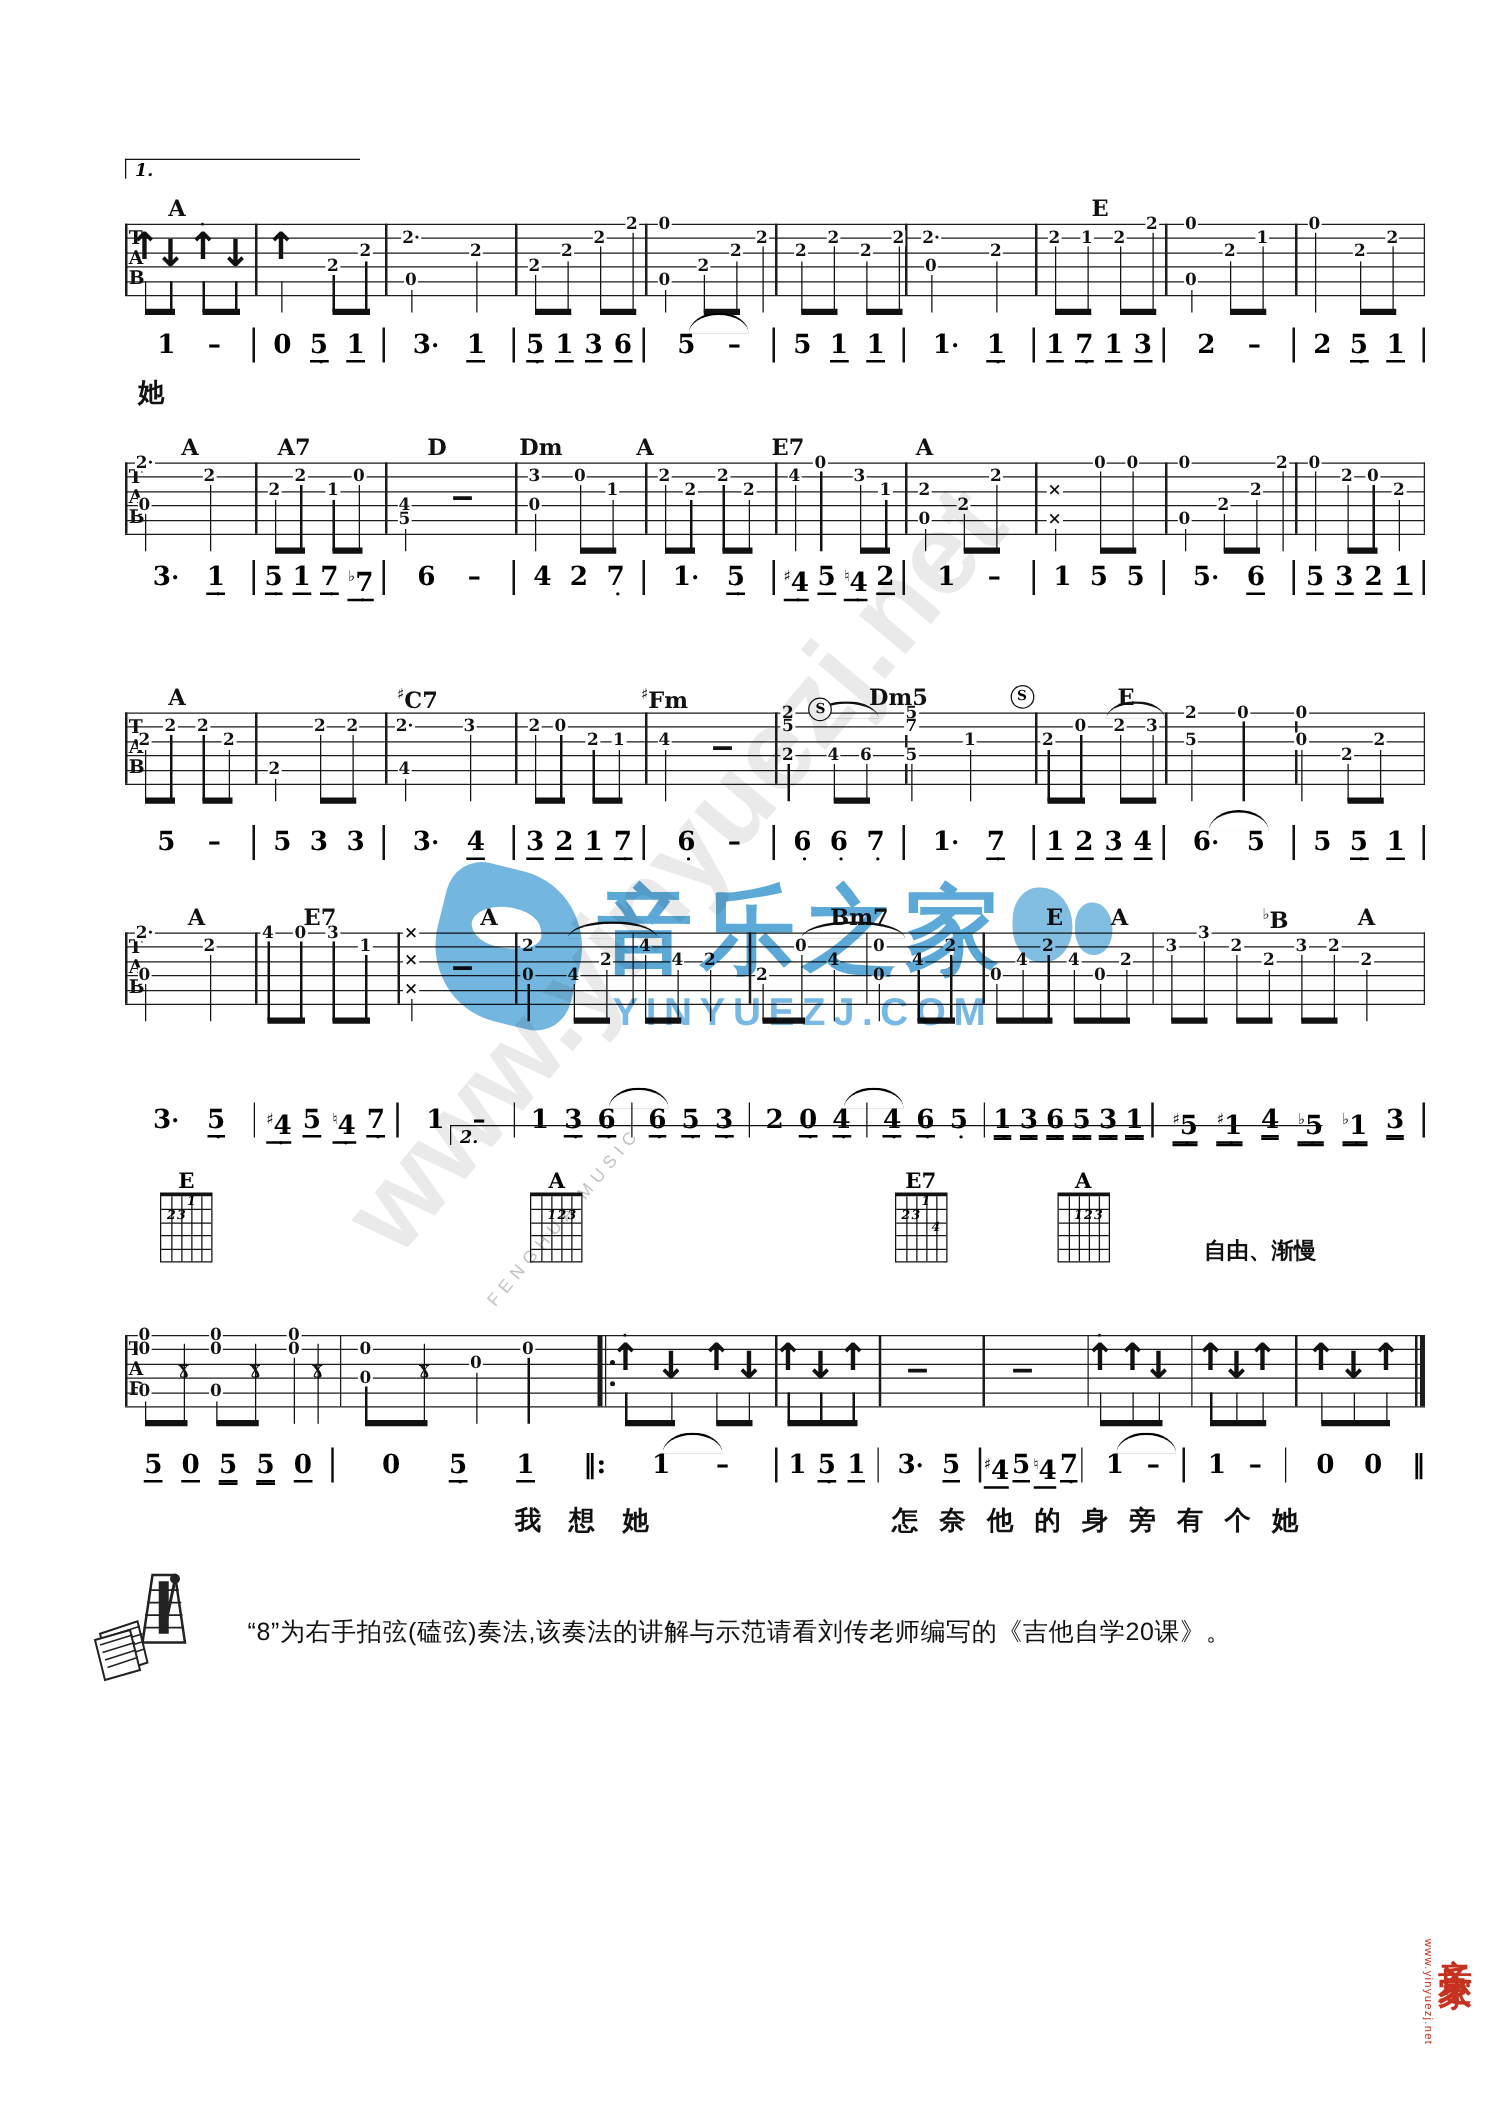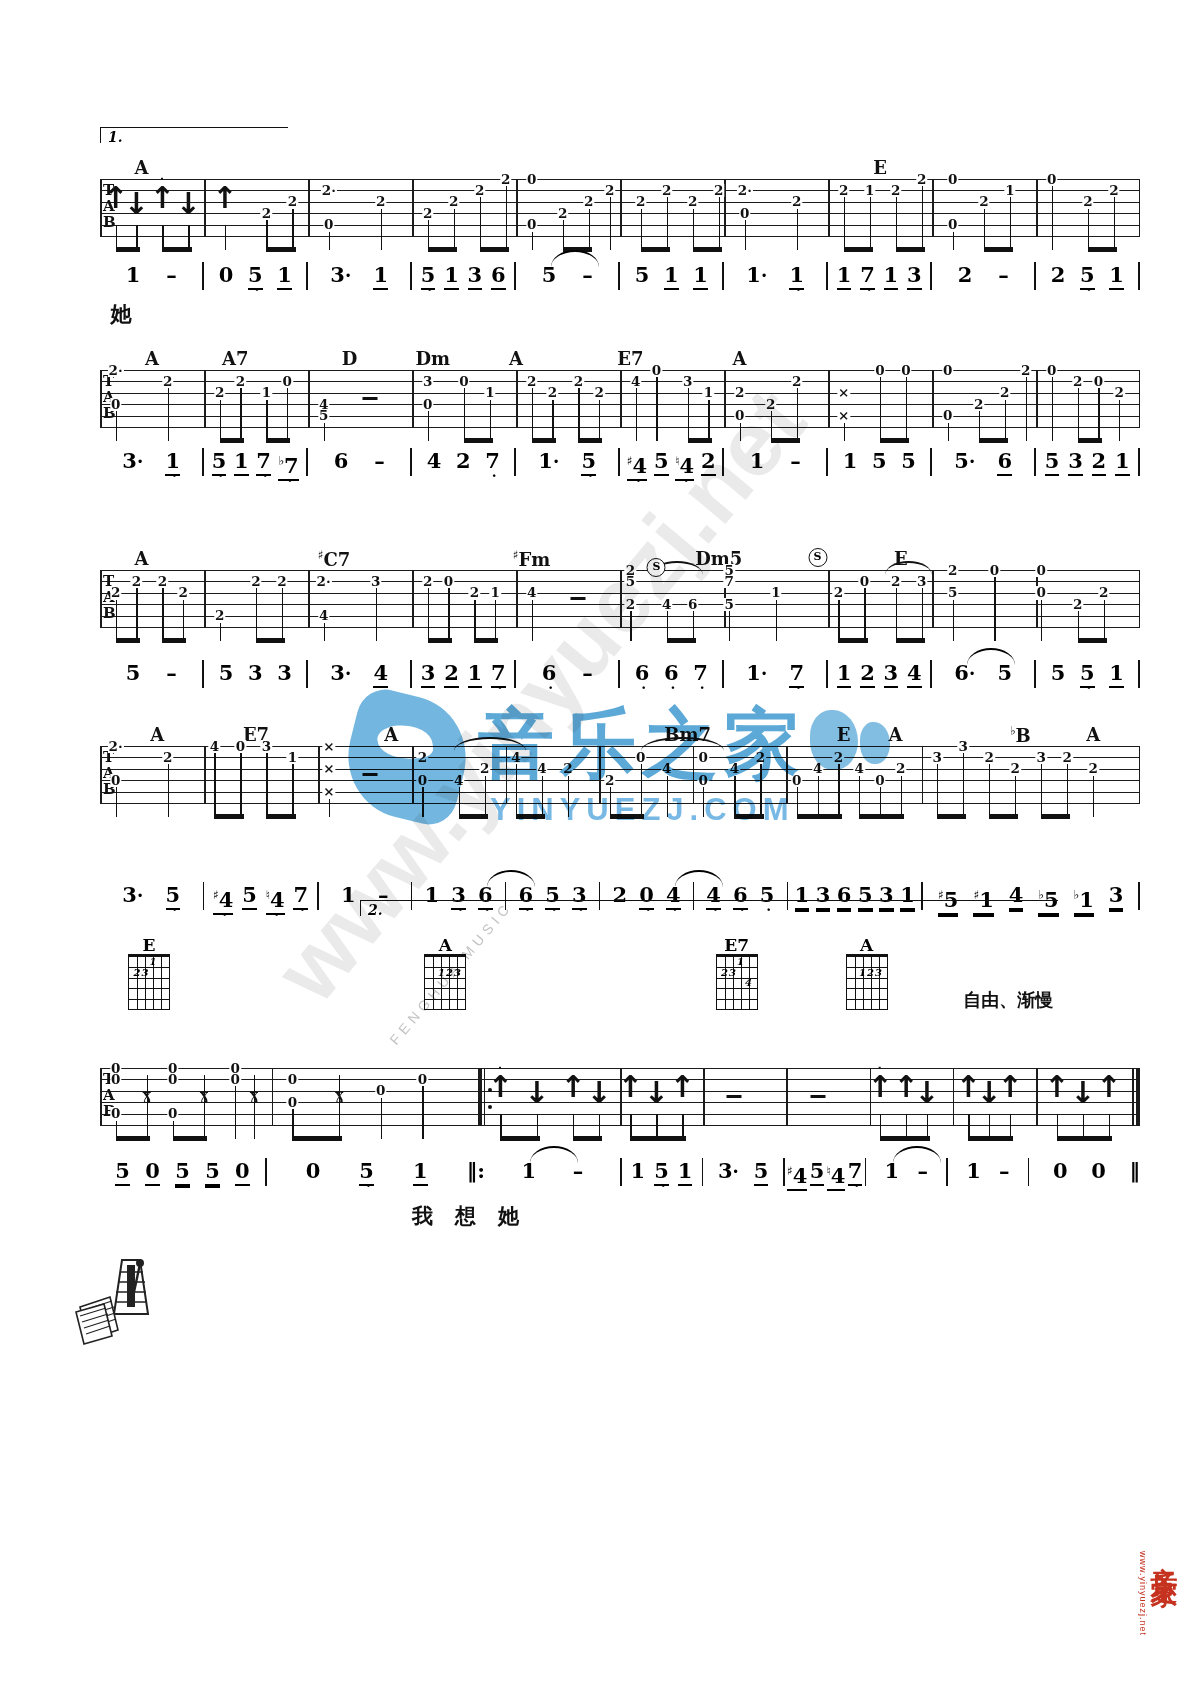--- a/index.html
+++ b/index.html
@@ -1004,34 +1004,36 @@
             <span class="tok"><span class="ucore">–</span></span>
           </div>
           <div class="jbar"></div>
           <div class="jm" style="width: 10%;">
             <span class="tok"><span class="ucore">0</span></span>
             <span class="tok"><span class="ucore">0</span></span>
           </div>
           <span class="jrep">‖</span>
         </div>
         <div class="lyr" style="left: 30%; top: 302px; letter-spacing: 22px;">我想她</div>
+        <div class="lyr" style="left: 59%; top: 302px; letter-spacing: 17px;">怎奈他的身旁有个她</div>
       </div>
     </div>
 
   <div class="footnote">
     <div class="fn-icon">
       <svg width="110" height="100" viewBox="0 0 110 100">
         <g stroke="#222" fill="none" stroke-width="2">
           <path d="M52 8 L70 8 L78 62 L44 62 Z" fill="#fff"></path>
           <path d="M50 20 L73 20 M48 30 L75 30 M46 40 L76 40 M45 50 L77 50" stroke-width="1.4"></path>
           <path d="M61 54 L70 12" stroke-width="2.4"></path>
           <circle cx="70" cy="11" r="3" fill="#222"></circle>
           <path d="M58 14 L64 14 L64 54 L58 54 Z" fill="#222"></path>
           <path d="M10 55 L40 45 L48 78 L18 88 Z" fill="#fff" stroke-width="1.6"></path>
           <path d="M14 58 L42 49 M16 64 L44 55 M18 70 L45 61 M20 76 L46 67" stroke-width="1.2"></path>
           <path d="M6 60 L34 52 L42 84 L14 92 Z" fill="#fff" stroke-width="1.6"></path>
           <path d="M10 64 L36 56 M12 70 L38 62 M14 76 L39 68 M16 82 L40 74" stroke-width="1.2"></path>
         </g>
       </svg>
     </div>
+    <div class="fn-text">“8”为右手拍弦(磕弦)奏法,该奏法的讲解与示范请看刘传老师编写的《吉他自学20课》。</div>
   </div>
 
 </div>
 
 </body></html>

